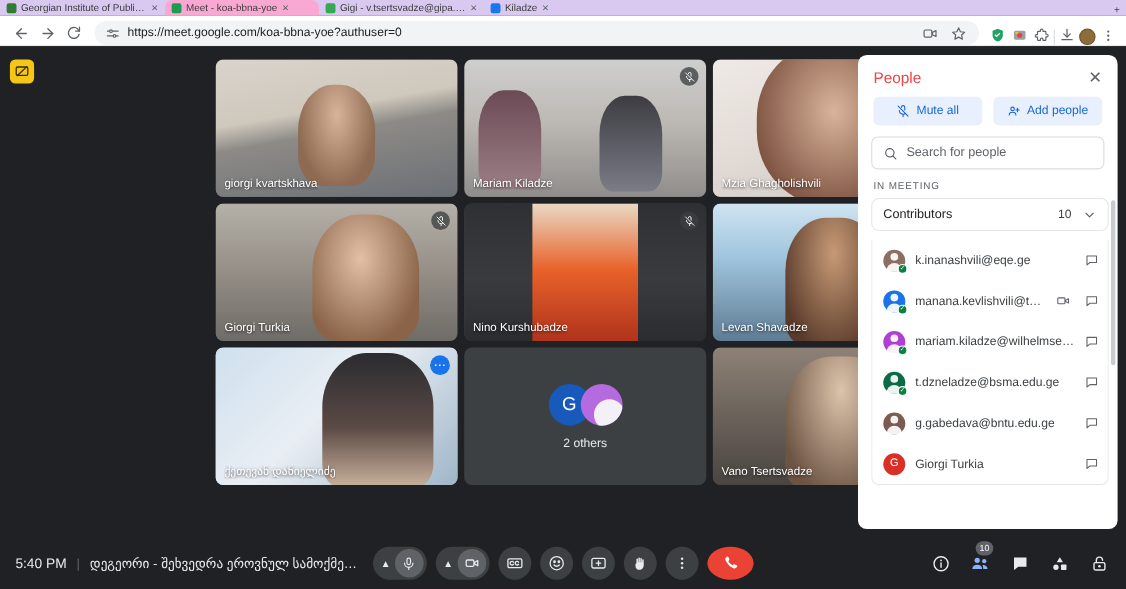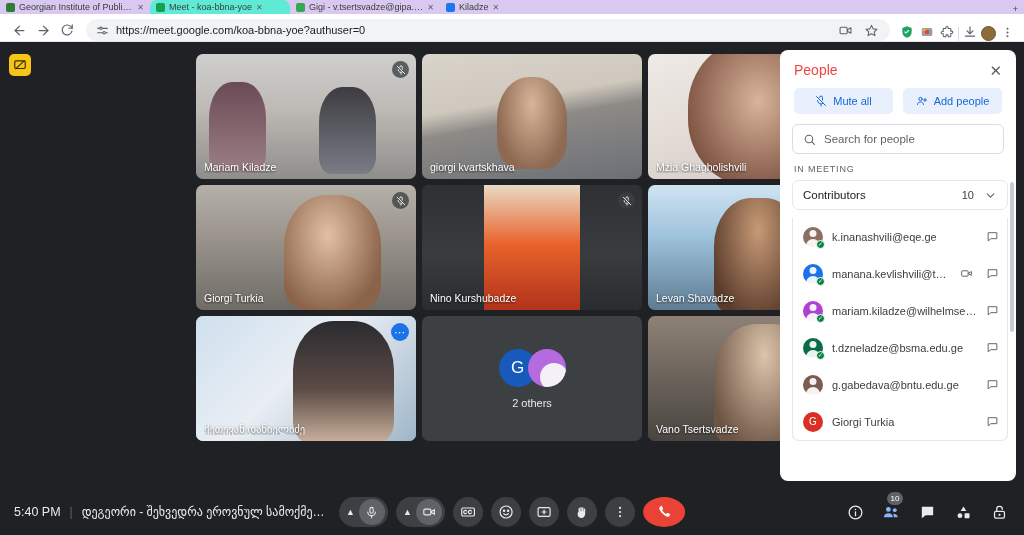--- a/index.html
+++ b/index.html
@@ -12,21 +12,21 @@
   
   .browser-tabstrip{
     height:14px; background:#d9c8f0; display:flex; align-items:flex-end;
     position:relative; overflow:hidden;
   }
   .tab{
     height:14px; display:flex; align-items:center; gap:4px;
     padding:0 6px; font-size:9px; color:#3c3c3c; white-space:nowrap;
     overflow:hidden; position:relative; border-radius:7px 7px 0 0;
   }
-  .tab.active{ background:#5eead4; }
+  .tab.active{ background:#f9a8d4; }
   .tab.inactive{ background:transparent; }
   .tab-favicon{ width:9px; height:9px; border-radius:2px; flex:none; display:block; }
   .tab-title{ overflow:hidden; text-overflow:ellipsis; max-width:130px; display:block; line-height:14px;}
   .tab-close{ font-size:8px; color:#5f6368; flex:none; }
   .tabstrip-right{ margin-left:auto; display:flex; align-items:center; gap:8px; padding-right:6px; color:#444; font-size:9px;}
 
   .browser-toolbar{
     height:28px; background:#ffffff; display:flex; align-items:flex-end;
     gap:2px; padding:0 8px; border-bottom:1px solid #e6e6e6;
   }
@@ -323,35 +323,35 @@
             <rect x="3" y="5" width="18" height="13" rx="2"></rect>
             <line x1="4" y1="19" x2="20" y2="4"></line>
           </svg>
       </div>
     </div>
 
     <div class="stage">
       <div class="grid">
 
         <div class="tile">
+          <div class="v v1"></div>
+          <div class="tile-name">giorgi kvartskhava</div>
+        </div>
+
+        <div class="tile">
           <div class="v v2"></div>
           <div class="tile-mic">
             <svg width="10" height="10" viewBox="0 0 24 24" fill="none" stroke="#fff" stroke-width="2" stroke-linecap="round">
                 <path d="M9 5a3 3 0 0 1 6 0v5"></path>
                 <path d="M5 11a7 7 0 0 0 11 5.5"></path>
                 <line x1="12" y1="19" x2="12" y2="22"></line>
                 <line x1="3" y1="3" x2="21" y2="21"></line>
               </svg>
           </div>
           <div class="tile-name">Mariam Kiladze</div>
-        </div>
-
-        <div class="tile">
-          <div class="v v1"></div>
-          <div class="tile-name">giorgi kvartskhava</div>
         </div>
 
         <div class="tile">
           <div class="v v3"></div>
           <div class="tile-mic">
             <svg width="10" height="10" viewBox="0 0 24 24" fill="none" stroke="#fff" stroke-width="2" stroke-linecap="round">
                 <path d="M9 5a3 3 0 0 1 6 0v5"></path>
                 <path d="M5 11a7 7 0 0 0 11 5.5"></path>
                 <line x1="12" y1="19" x2="12" y2="22"></line>
                 <line x1="3" y1="3" x2="21" y2="21"></line>

